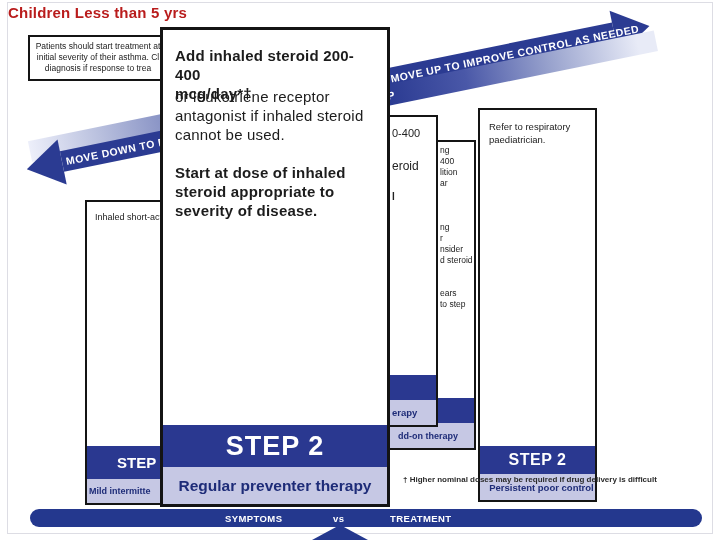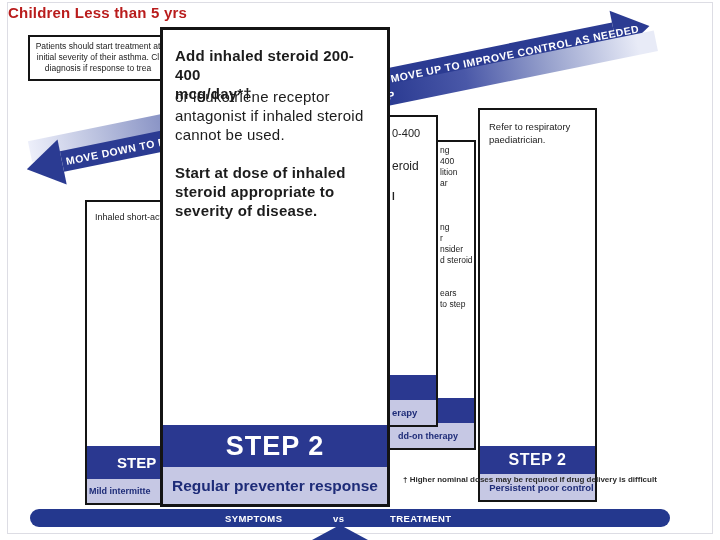--- a/index.html
+++ b/index.html
@@ -71,21 +71,21 @@
   #step2main .b1{top:16px;font-weight:bold;}
   #step2main .b2{top:57px;}
   #step2main .b3{top:133px;font-weight:bold;}
   #step2main .stepbar{bottom:37px;height:42px;font-size:27px;letter-spacing:1px;}
   #step2main .subbar{bottom:0;height:37px;font-size:15.5px;}
 
   
   #footnotes{left:403px;top:473px;font-size:8px;line-height:13px;color:#2b2b2b;font-weight:600;z-index:4;}
 
   
-  #bbar{left:30px;top:509px;width:640px;height:18px;background:#24388e;border-radius:9px;z-index:0;}
+  #bbar{left:30px;top:509px;width:640px;height:18px;background:#24388e;border-radius:9px;z-index:0;padding-left:32px;}
   #bbar span{position:absolute;top:3.5px;color:#fff;font-weight:bold;font-size:9.5px;letter-spacing:.4px;}
   #bbar .s1{left:195px;}
   #bbar .s2{left:303px;}
   #bbar .s3{left:360px;}
   #fulcrum{left:312px;top:527px;width:56px;height:13px;background:#24388e;z-index:0;
            clip-path:polygon(43% 0,57% 0,100% 100%,0 100%);}
 </style>
 </head>
 <body>
 
@@ -156,21 +156,21 @@
   <div class="abs panel" id="step2main">
     <div class="blk b1 mlt">Add inhaled steroid 200-400
 mcg/day*†</div>
     <div class="blk b2 mlt">or leukotriene receptor
 antagonist if inhaled steroid
 cannot be used.</div>
     <div class="blk b3 mlt">Start at dose of inhaled
 steroid appropriate to
 severity of disease.</div>
     <div class="stepbar">STEP 2</div>
-    <div class="subbar">Regular preventer response</div>
+    <div class="subbar">Regular preventer therapy</div>
   </div>
 
   <div class="abs" id="footnotes">
     <div>† Higher nominal doses may be required if drug delivery is difficult</div>
   </div>
 
   <div class="abs" id="bbar">
     <span class="s1">SYMPTOMS</span>
     <span class="s2">vs</span>
     <span class="s3">TREATMENT</span>

